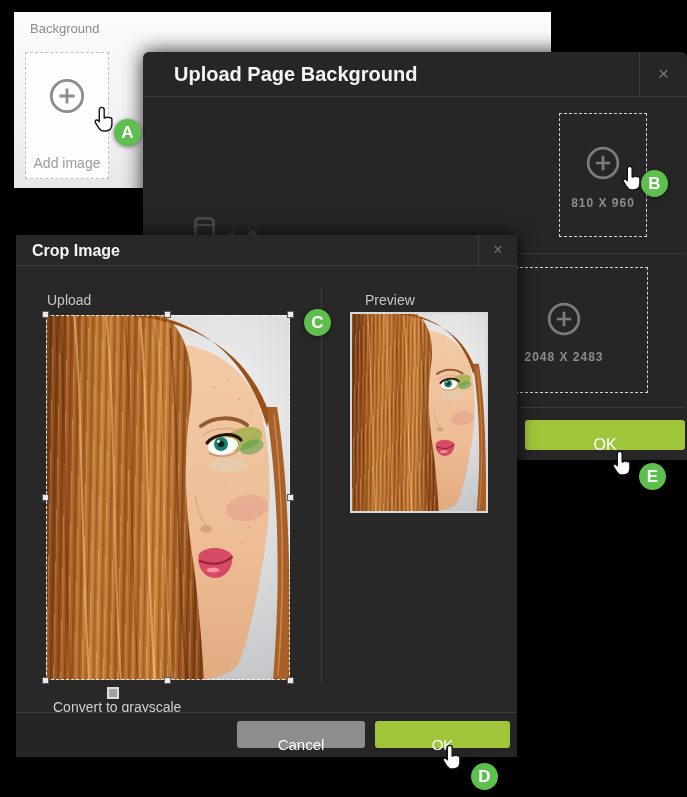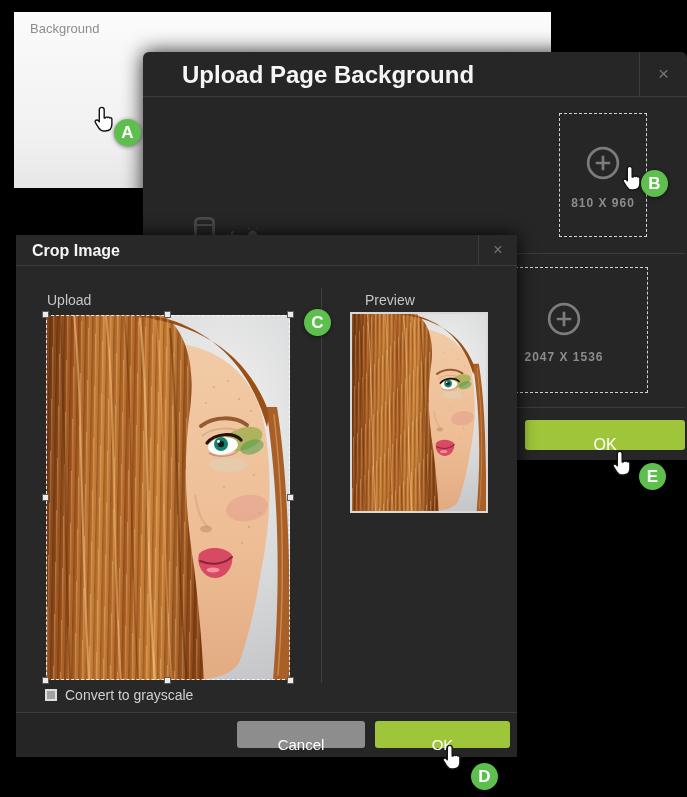--- a/index.html
+++ b/index.html
@@ -23,21 +23,21 @@
   .add-label{position:absolute;left:0;right:0;bottom:7px;text-align:center;font-size:14px;color:#9d9d9d;}
   
   .upload-dlg{
     position:absolute;left:143px;top:52px;width:544px;height:408px;z-index:20;
     background:var(--dialog-bg,#262626);border-radius:6px 6px 0 0;
     box-shadow:0 0 20px rgba(0,0,0,.85);
   }
   .dlg-header{position:absolute;left:0;top:0;right:0;border-bottom:1px solid #3c3c3c;}
   .upload-dlg .dlg-header{height:45px;}
   .dlg-title{margin:0;font-weight:bold;color:#f5f5f5;}
-  .upload-dlg .dlg-title{padding-left:39px;line-height:45px;font-size:24px;}
+  .upload-dlg .dlg-title{padding-left:31px;line-height:45px;font-size:20px;}
   .dlg-close{
     position:absolute;top:0;right:0;bottom:0;display:flex;align-items:center;justify-content:center;
     border-left:1px solid #3c3c3c;cursor:pointer;color:#757575;
   }
   .upload-dlg .dlg-close{width:48px;font-size:19px;}
   .smart-label{position:absolute;left:50px;top:130px;font-size:15px;font-weight:bold;color:#ececec;letter-spacing:.2px;}
   .device-icons{position:absolute;left:51px;top:116px;display:flex;align-items:flex-end;color:#4b4b4b;}
   .device-icons svg{display:block;}
   .icon-phone{margin-right:7px;}
   .icon-apple{margin:0 6px 8px 0;}
@@ -75,21 +75,21 @@
   .source-area{position:absolute;left:30px;top:80px;width:244px;height:365px;cursor:move;}
   .source-area .photo{position:absolute;left:0;top:0;width:244px;height:365px;}
   .crop-outline{position:absolute;inset:0;border:1px dashed rgba(255,255,255,.85);pointer-events:none;}
   .handle{position:absolute;width:7px;height:7px;background:#ececec;border:1px solid #5a5a5a;}
   .h-nw{left:-4px;top:-4px;} .h-n{left:calc(50% - 4px);top:-4px;} .h-ne{right:-4px;top:-4px;}
   .h-w{left:-4px;top:calc(50% - 4px);} .h-e{right:-4px;top:calc(50% - 4px);}
   .h-sw{left:-4px;bottom:-4px;} .h-s{left:calc(50% - 4px);bottom:-4px;} .h-se{right:-4px;bottom:-4px;}
   .v-divider{position:absolute;left:305px;top:53px;width:1px;height:395px;background:#3e3e3e;}
   .preview-box{position:absolute;left:334px;top:77px;width:138px;height:201px;border:2px solid #d8d8d8;background:#bfc1c3;}
   .preview-box .photo{display:block;width:134px;height:197px;}
-  .grayscale-row{position:absolute;left:29px;top:452px;display:flex;align-items:center;}
+  .grayscale-row{position:absolute;left:29px;top:452px;display:flex;align-items:center;flex-direction:column;}
   .checkbox{width:12px;height:12px;background:#a2a2a2;border:2px solid #dedede;cursor:pointer;}
   .cb-label{margin-left:8px;font-size:14px;color:#d0d0d0;}
   .crop-footer{position:absolute;left:0;right:0;bottom:0;height:45px;border-top:1px solid #3c3c3c;background:#252525;border-radius:0 0 5px 5px;}
   .crop-cancel{position:absolute;left:221px;top:8px;width:128px;height:27px;line-height:27px;font-size:15px;}
   .crop-ok{position:absolute;left:359px;top:8px;width:135px;height:27px;line-height:27px;font-size:15px;}
   
   .badge{
     position:absolute;width:27px;height:27px;border-radius:50%;z-index:40;
     background:var(--badge-green,#5ebf4e);color:#fff;font-size:17px;font-weight:bold;
     text-align:center;line-height:27px;box-shadow:0 1px 4px rgba(0,0,0,.5);
@@ -195,20 +195,26 @@
           <path d="M78,0 C87,90 83,220 92,365" stroke="rgba(90,40,8,0.35)" stroke-width="1.6"></path>
           <path d="M110,6 C120,100 115,230 126,365" stroke="rgba(255,190,120,0.35)" stroke-width="1.6"></path>
           <path d="M228,100 C237,180 239,270 232,360" stroke="rgba(255,200,130,0.4)" stroke-width="1.5"></path>
         </g>
       </symbol>
     </defs>
   </svg>
 
   <section class="bg-panel">
     <div class="bg-panel-title">Background</div>
+    <div class="add-tile">
+      <svg class="plus">
+          <use href="#plus-sym"></use>
+        </svg>
+      <div class="add-label">Add image</div>
+    </div>
   </section>
 
   <section class="upload-dlg">
     <header class="dlg-header">
       <h1 class="dlg-title">Upload Page Background</h1>
       <div class="dlg-close">
         <span>×</span>
       </div>
     </header>
 
@@ -240,21 +246,21 @@
         </svg>
       <div class="tile-size">810 X 960</div>
     </div>
 
     <div class="u-divider d1"></div>
 
     <div class="tile tile-2048">
       <svg class="plus">
           <use href="#plus-sym"></use>
         </svg>
-      <div class="tile-size">2047 X 1536</div>
+      <div class="tile-size">2048 X 2483</div>
     </div>
 
     <div class="u-divider d2"></div>
 
     <button class="btn green upload-ok">OK</button>
   </section>
 
   <section class="crop-dlg">
     <header class="dlg-header">
       <h1 class="dlg-title">Crop Image</h1>

